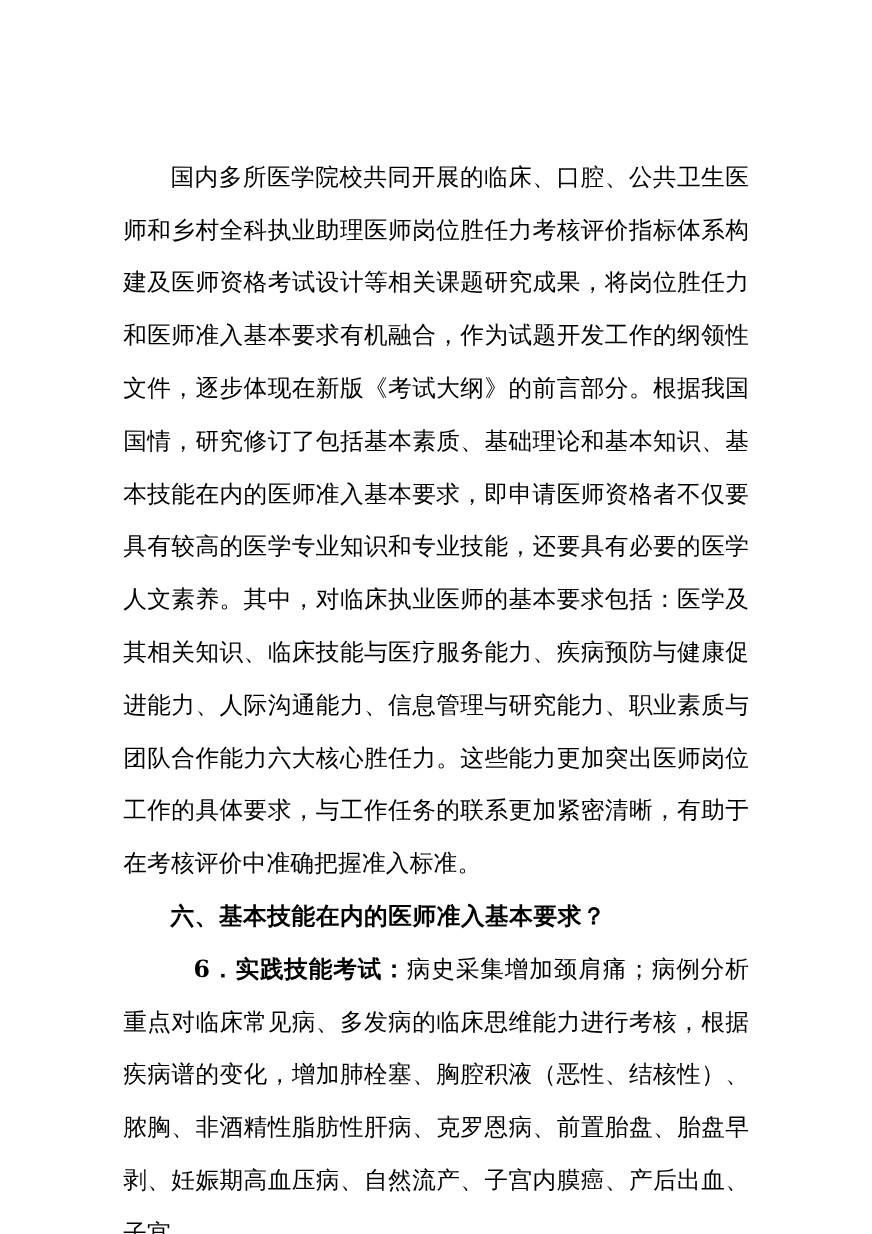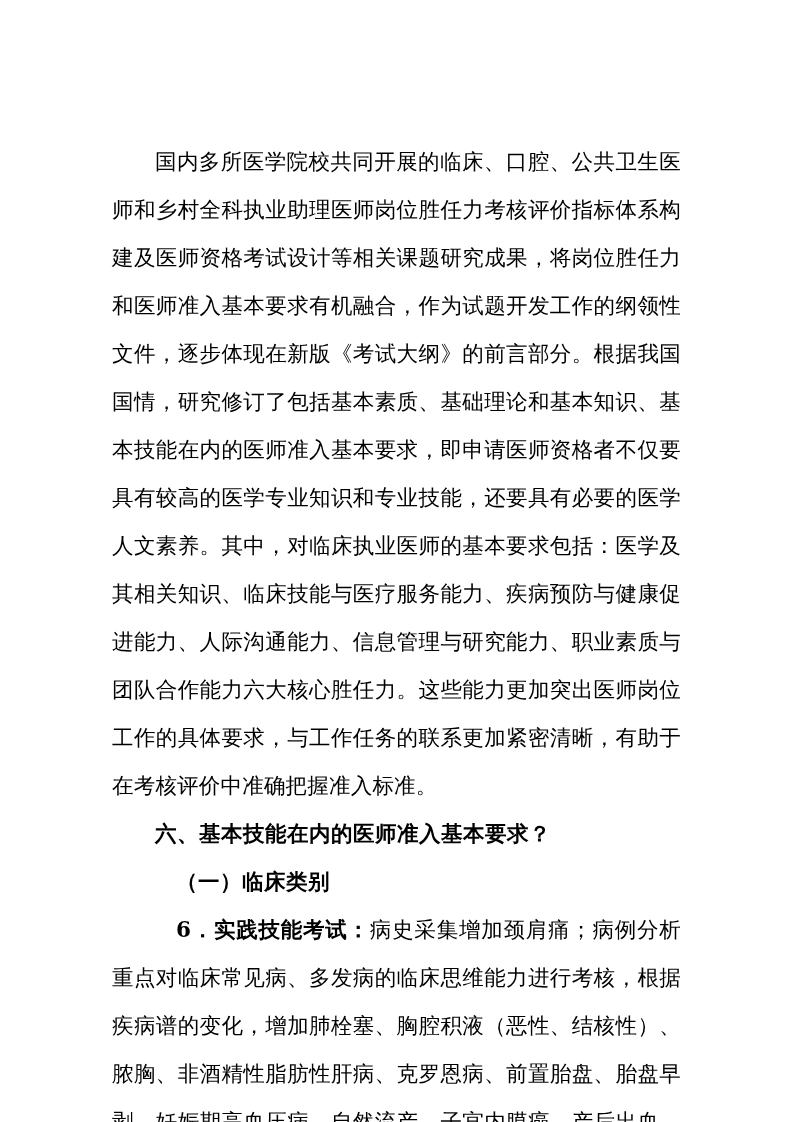--- a/index.html
+++ b/index.html
@@ -57,18 +57,17 @@
 </head>
 <body>
 
 <div class="page">
   <div class="doc-body">
 
     <p class="para indent2">国内多所医学院校共同开展的临床、口腔、公共卫生医师和乡村全科执业助理医师岗位胜任力考核评价指标体系构建及医师资格考试设计等相关课题研究成果，将岗位胜任力和医师准入基本要求有机融合，作为试题开发工作的纲领性文件，逐步体现在新版《考试大纲》的前言部分。根据我国国情，研究修订了包括基本素质、基础理论和基本知识、基本技能在内的医师准入基本要求，即申请医师资格者不仅要具有较高的医学专业知识和专业技能，还要具有必要的医学人文素养。其中，对临床执业医师的基本要求包括：医学及其相关知识、临床技能与医疗服务能力、疾病预防与健康促进能力、人际沟通能力、信息管理与研究能力、职业素质与团队合作能力六大核心胜任力。这些能力更加突出医师岗位工作的具体要求，与工作任务的联系更加紧密清晰，有助于在考核评价中准确把握准入标准。</p>
 
     <p class="heading">六、基本技能在内的医师准入基本要求？</p>
 
-    <p class="subheading">（一）临床类别</p>
 
     <p class="para subheading-inline indent2" style="text-indent:64px;"><span class="run-in-bold">6．实践技能考试：</span><span>病史采集增加颈肩痛；病例分析重点对临床常见病、多发病的临床思维能力进行考核，根据疾病谱的变化，增加肺栓塞、胸腔积液（恶性、结核性）、脓胸、非酒精性脂肪性肝病、克罗恩病、前置胎盘、胎盘早剥、妊娠期高血压病、自然流产、子宫内膜癌、产后出血、子宫</span></p>
 
   </div>
 </div>
 
 </body></html>

